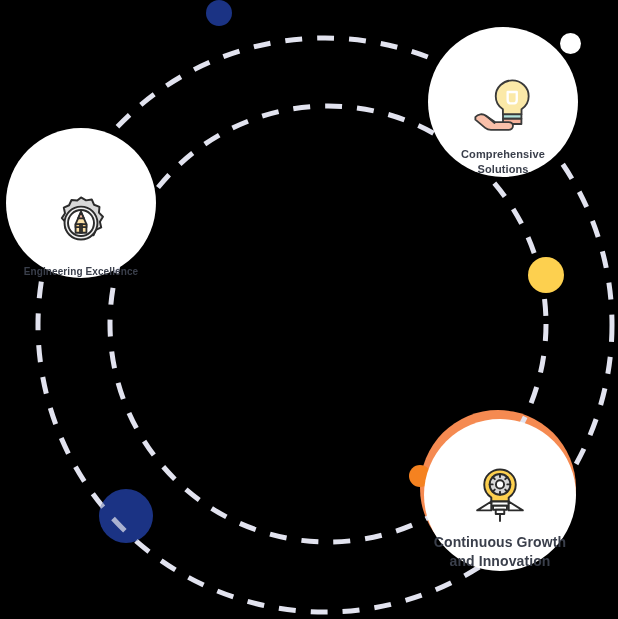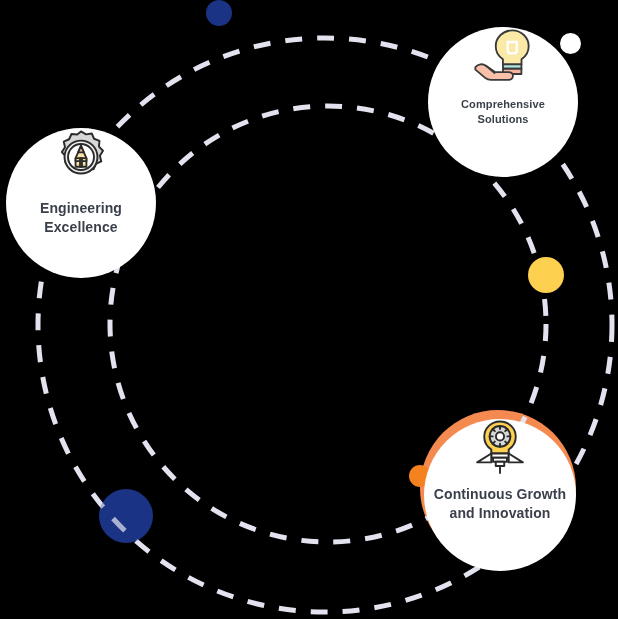--- a/index.html
+++ b/index.html
@@ -28,21 +28,21 @@
   }
 
   
   .node {
     position: absolute;
     border-radius: 50%;
     background: #ffffff;
     display: flex;
     flex-direction: column;
     align-items: center;
-    justify-content: flex-start;
+    justify-content: flex-end;
     text-align: center;
     box-sizing: border-box;
   }
   .node .node-icon {
     display: block;
     line-height: 0;
   }
   .node .node-label {
     color: #3a3f4b;
     font-weight: bold;
@@ -51,21 +51,21 @@
     white-space: pre-line;
   }
 
   #node-engineering {
     left: 6px;
     top: 128px;
     width: 150px;
     height: 150px;
   }
   #node-engineering .node-icon { margin-bottom: 9px; }
-  #node-engineering .node-label { font-size: 14px; }
+  #node-engineering .node-label { font-size: 10px; }
 
   #node-comprehensive {
     left: 428px;
     top: 27px;
     width: 150px;
     height: 150px;
   }
   #node-comprehensive .node-icon { margin-bottom: 8px; }
   #node-comprehensive .node-label { font-size: 11px; }
 

